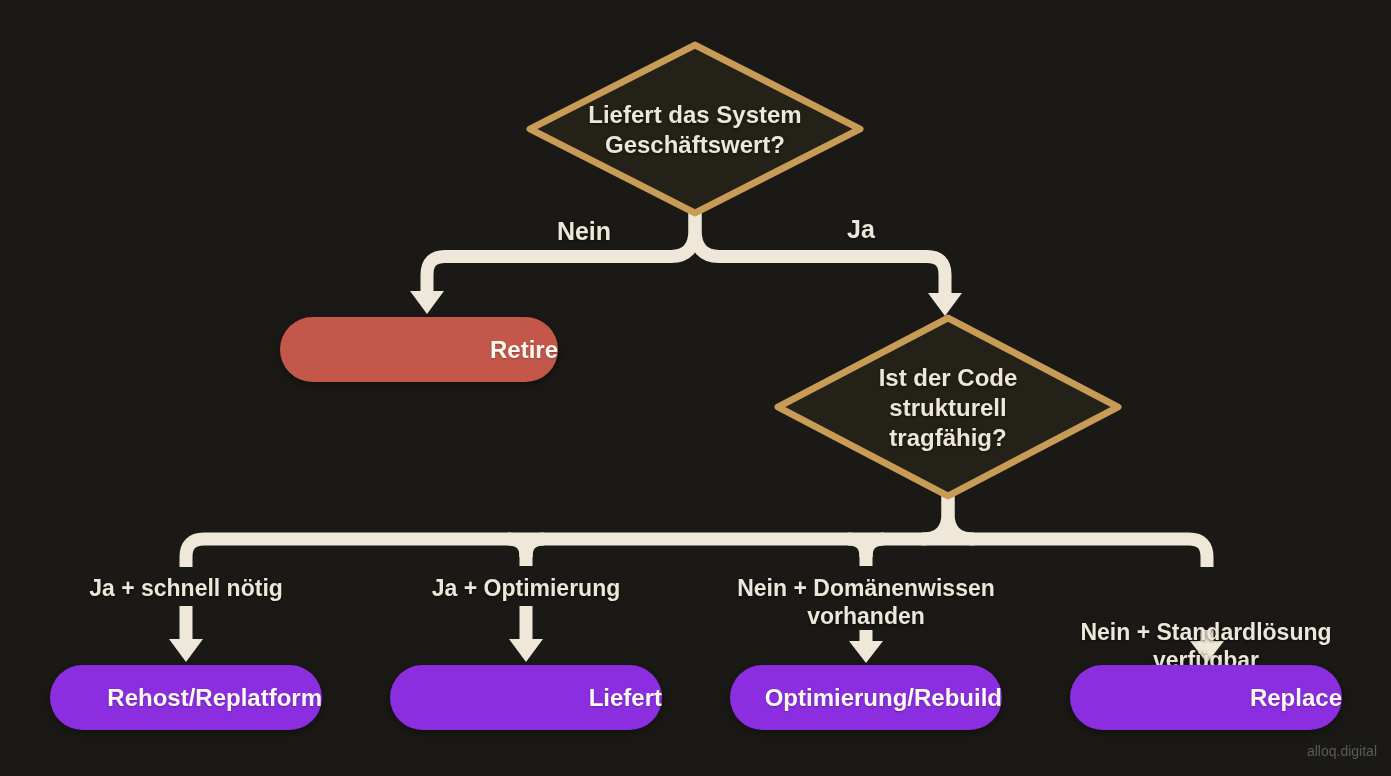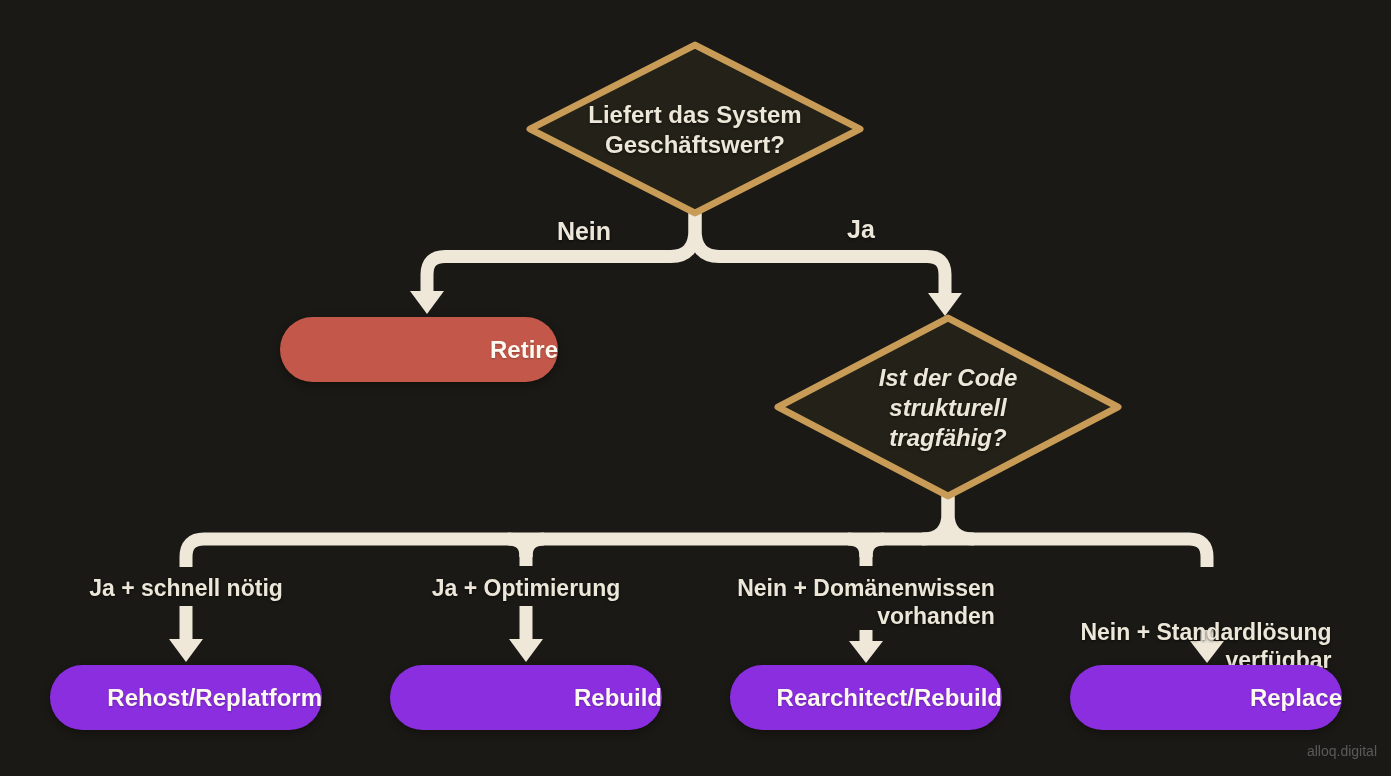--- a/index.html
+++ b/index.html
@@ -33,21 +33,21 @@
   .diamond-text span{display:block;}
   .edge-label{
     color:var(--label-text);font-size:25px;font-weight:bold;
     text-shadow:0 1px 3px rgba(0,0,0,.6);
     margin-left:32px;
   }
   .cond-label{
     color:var(--label-text);font-size:23px;font-weight:bold;line-height:28px;
     text-shadow:0 1px 3px rgba(0,0,0,.6);
   }
-  .cond-label span{display:block;text-align:right;}
+  .cond-label span{display:block;}
   .node{
     position:absolute;display:flex;align-items:center;justify-content:flex-end;
     border-radius:33px;color:var(--box-text);font-size:24px;font-weight:bold;
     box-shadow:0 3px 9px rgba(0,0,0,.35);
     text-shadow:0 1px 2px rgba(0,0,0,.25);
   }
   .node-retire{left:280px;top:317px;width:278px;height:65px;background:var(--retire-fill);}
   .node-action{width:272px;height:65px;top:665px;background:var(--action-fill);}
   .watermark{
     position:absolute;right:14px;top:743px;
@@ -86,21 +86,21 @@
     <polygon class="ahead" points="1190,641 1224,641 1207,663"></polygon>
 
     <polygon class="diamond" points="695,45 860,129 695,213 530,129"></polygon>
     <polygon class="diamond" points="948,318 1118,407 948,496 778,407"></polygon>
   </svg>
 
   <div class="centered diamond-text" style="left:695px;top:130px;">
     <span>Liefert das System</span>
     <span>Geschäftswert?</span>
   </div>
-  <div class="centered diamond-text" style="left:948px;top:408px;font-style:italic;">
+  <div class="centered diamond-text" style="left:948px;top:408px;">
     <span>Ist der Code</span>
     <span>strukturell</span>
     <span>tragfähig?</span>
   </div>
 
   <div class="centered edge-label" style="left:552px;top:231px;">Nein</div>
   <div class="centered edge-label" style="left:829px;top:229px;">Ja</div>
 
   <div class="node node-retire">
     <span>Retire</span>
@@ -118,24 +118,24 @@
   </div>
   <div class="centered cond-label" style="left:1206px;top:602px;margin-top:44px;">
     <span>Nein + Standardlösung</span>
     <span>verfügbar</span>
   </div>
 
   <div class="node node-action" style="left:50px;">
     <span>Rehost/Replatform</span>
   </div>
   <div class="node node-action" style="left:390px;">
-    <span>Rebuild</span>
+    <span>Liefert</span>
   </div>
   <div class="node node-action" style="left:730px;">
-    <span>Rearchitect/Rebuild</span>
+    <span>Optimierung/Rebuild</span>
   </div>
   <div class="node node-action" style="left:1070px;">
     <span>Replace</span>
   </div>
 
   <div class="watermark">alloq.digital</div>
 
 </div>
 
 </body></html>

